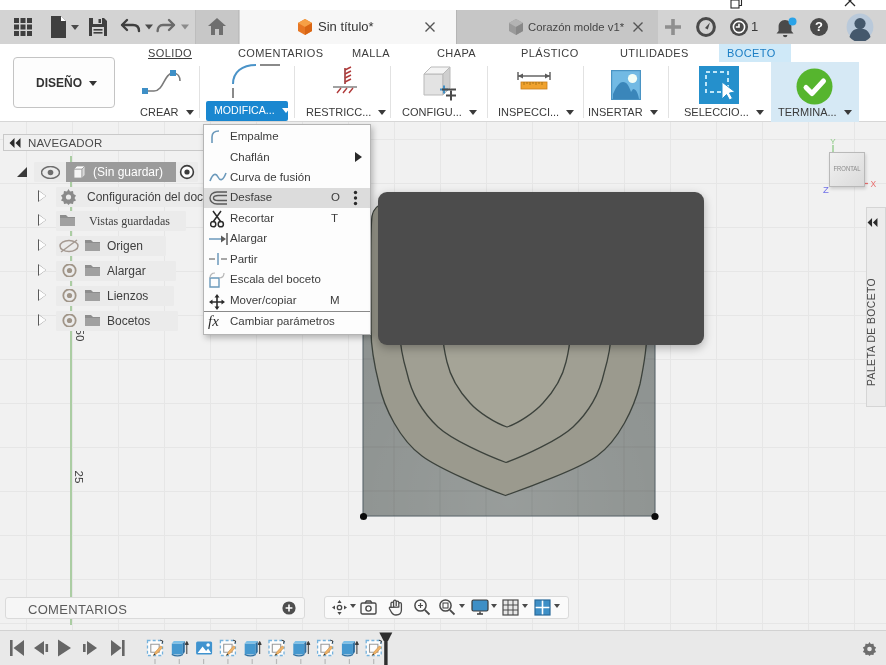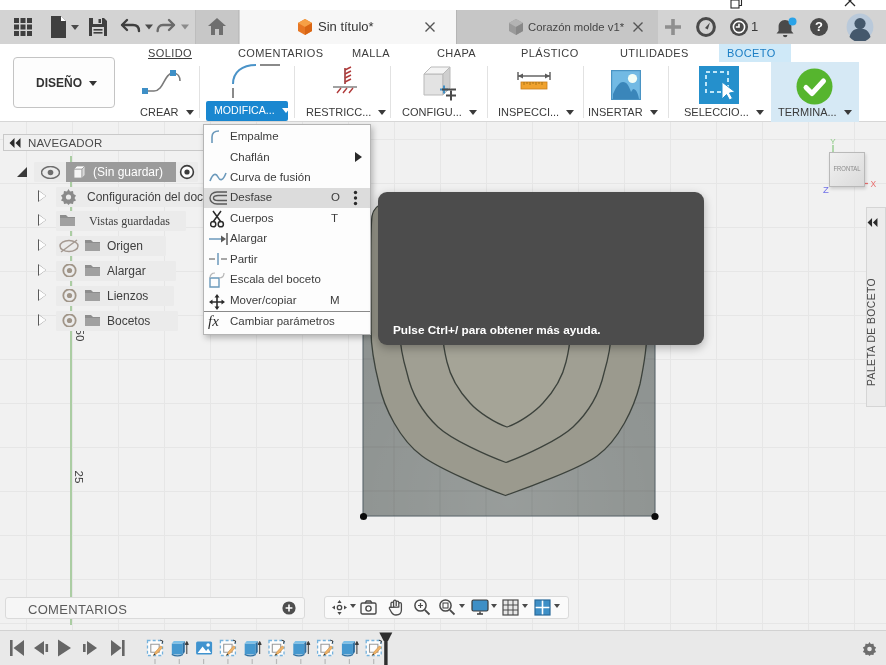--- a/index.html
+++ b/index.html
@@ -382,21 +382,21 @@
     <circle cx="2.5" cy="2.5" r="1.7" fill="#2a2a2a"></circle>
       <circle cx="2.5" cy="8" r="1.7" fill="#2a2a2a"></circle>
       <circle cx="2.5" cy="13.5" r="1.7" fill="#2a2a2a"></circle>
   </svg>
 
   <svg class="abs" style="left:210px;top:210px;" width="16" height="18" viewBox="0 0 16 18">
     <path d="M3 1 L11 12 M11 1 L3 12" stroke="#2a2a2a" stroke-width="1.5"></path>
     <circle cx="3.2" cy="14.2" r="2.6" fill="none" stroke="#2a2a2a" stroke-width="1.5"></circle>
     <circle cx="10.8" cy="14.2" r="2.6" fill="none" stroke="#2a2a2a" stroke-width="1.5"></circle>
   </svg>
-  <div class="mitem" style="top:212px;">Cuerpos</div>
+  <div class="mitem" style="top:212px;">Recortar</div>
   <div class="mshort" style="left:331px;top:212px;">T</div>
 
   <svg class="abs" style="left:208px;top:232px;" width="20" height="14" viewBox="0 0 20 14">
     <path d="M1 7 H13" stroke="#6b99bb" stroke-width="1.5"></path>
     <path d="M13 3.5 L18 7 L13 10.5 Z" fill="#5a5a5a"></path>
     <path d="M19 1 V13" stroke="#5a5a5a" stroke-width="1.5"></path>
   </svg>
   <div class="mitem" style="top:232px;">Alargar</div>
 
   <svg class="abs" style="left:208px;top:253px;" width="20" height="12" viewBox="0 0 20 12">
@@ -417,21 +417,20 @@
   </svg>
   <div class="mitem" style="top:294px;">Mover/copiar</div>
   <div class="mshort" style="left:330px;top:294px;">M</div>
 
   <div class="abs" style="left:204px;top:311px;width:166px;height:1px;background:#8a8a8a;"></div>
 
   <div class="abs" style="left:208px;top:313px;font-size:15px;font-style:italic;color:#2a2a2a;font-family:'Liberation Serif',serif;">fx</div>
   <div class="mitem" style="top:315px;">Cambiar parámetros</div>
 
   <div class="abs" style="left:378px;top:192px;width:326px;height:153px;background:#4c4c4c;border-radius:9px;box-shadow:0 3px 10px rgba(0,0,0,0.28);"></div>
-  <div class="abs ttp" style="left:393px;top:322px;">Pulse Ctrl+/ para obtener más ayuda.</div>
   <style>.ttp{font-size:11.8px;font-weight:bold;color:#fff;line-height:17px;white-space:nowrap;}</style>
 
   <svg class="abs" style="left:818px;top:136px;" width="68" height="62" viewBox="0 0 68 62">
     <path d="M15 9 V16" stroke="#8cca84" stroke-width="1.3"></path>
     <text x="15" y="8" font-size="8" fill="#8cca84" text-anchor="middle" font-family="Liberation Sans">Y</text>
     <path d="M47 47.5 H50" stroke="#e87070" stroke-width="1.3"></path>
     <text x="52.5" y="51" font-size="8.5" fill="#e87070" font-family="Liberation Sans">X</text>
     <text x="5" y="57" font-size="9.5" fill="#7070e8" font-family="Liberation Sans">Z</text>
   </svg>
   <div class="abs" style="left:829px;top:152px;width:36px;height:35px;background:linear-gradient(135deg,#f1f1f1,#dadada);border:1px solid #b9b9b9;box-shadow:1px 2px 3px rgba(0,0,0,0.15);"></div>

